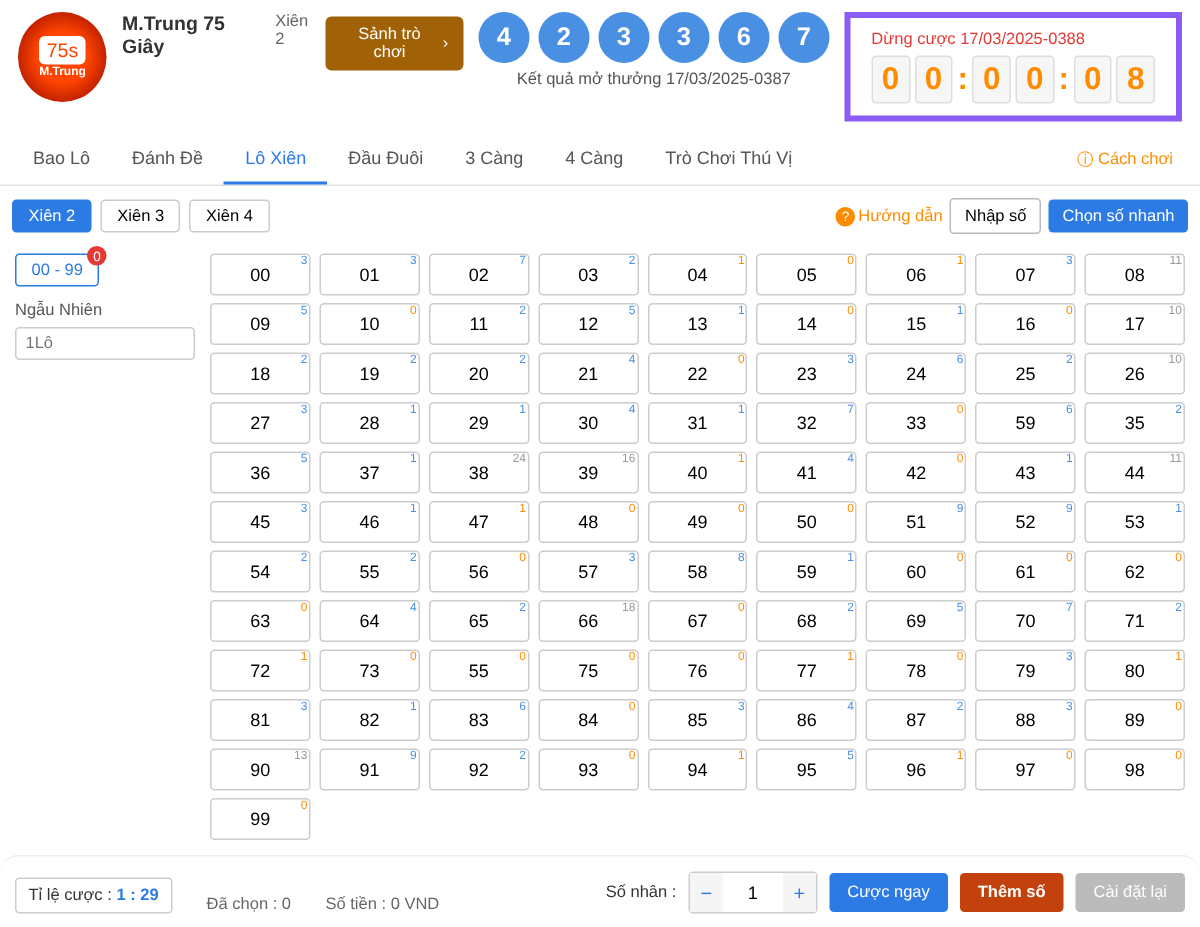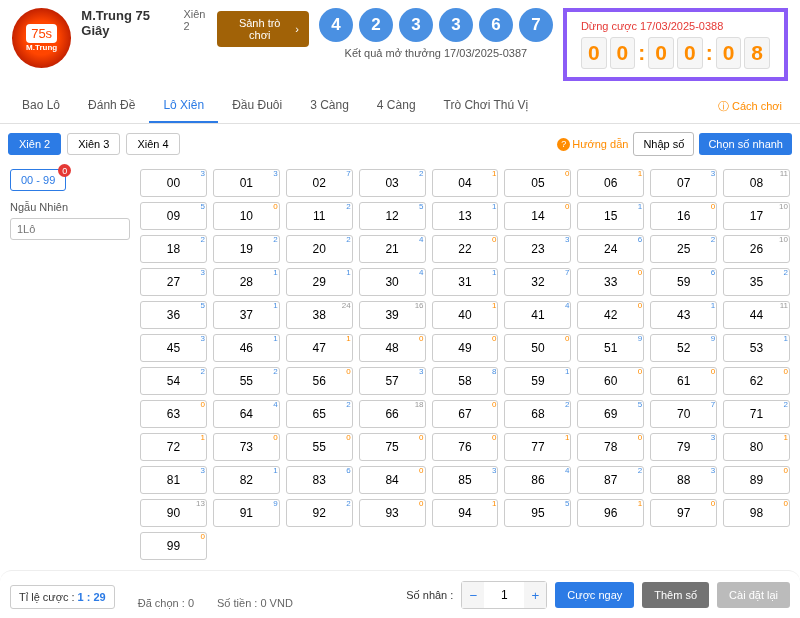--- a/index.html
+++ b/index.html
@@ -43,21 +43,21 @@
 .num-badge.cold { color: #4a90e2; }
 .footer { display: flex; align-items: flex-end; padding: 10px; gap: 23px; border-top: 1px solid #eee; font-size: 11px; border-radius: 12px; }
 .odds-box { border: 1px solid #ccc; padding: 5px 8px; border-radius: 3px; }
 .odds-val { color: #2c7be5; font-weight: bold; }
 .sel-info { color: #666; }
 .footer-right { margin-left: auto; display: flex; align-items: center; gap: 8px; }
 .mult-control { display: flex; align-items: center; border: 1px solid #ccc; border-radius: 3px; }
 .mult-btn { width: 22px; height: 26px; background: #f5f5f5; border: none; display: flex; align-items: center; justify-content: center; cursor: pointer; }
 .mult-input { width: 40px; border: none; text-align: center; font-size: 12px; outline: none; }
 .bet-btn { background: #2c7be5; color: #fff; border: none; padding: 7px 12px; border-radius: 3px; font-size: 11px; cursor: pointer; }
-.add-btn { background: #737373; color: #fff; border: none; padding: 7px 12px; border-radius: 3px; font-size: 11px; cursor: pointer; }
+.add-btn { background: #c2410c; color: #fff; border: none; padding: 7px 12px; border-radius: 3px; font-size: 11px; cursor: pointer; font-weight: bold; }
 .reset-btn { background: #bbb; color: #fff; border: none; padding: 7px 12px; border-radius: 3px; font-size: 11px; cursor: pointer; }
 </style>
 </head>
 <body>
 
 <div class="header">
   <div class="logo">
     <div>
       <div class="logo-inner">75s</div>
       <div style="font-size:8px;">M.Trung</div>

